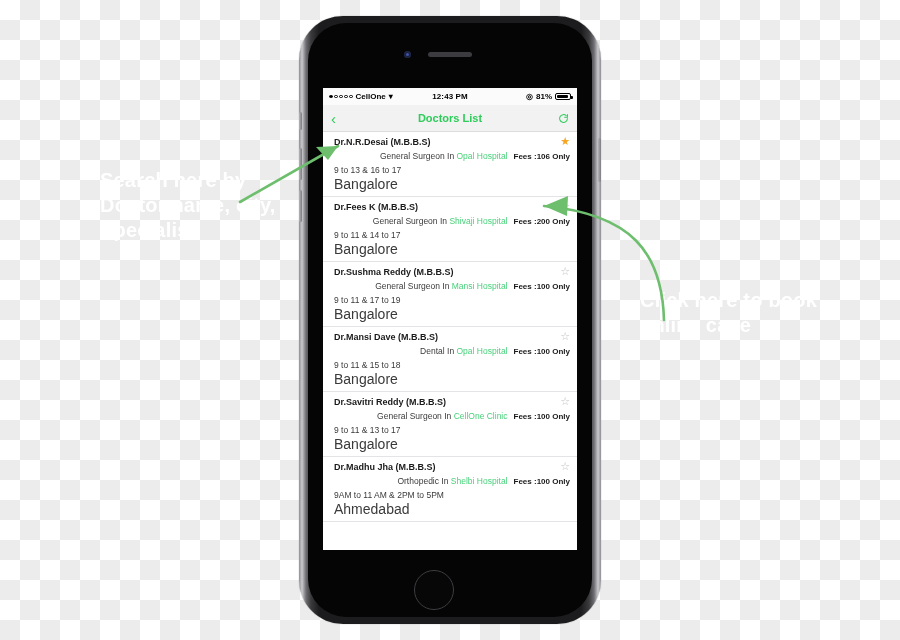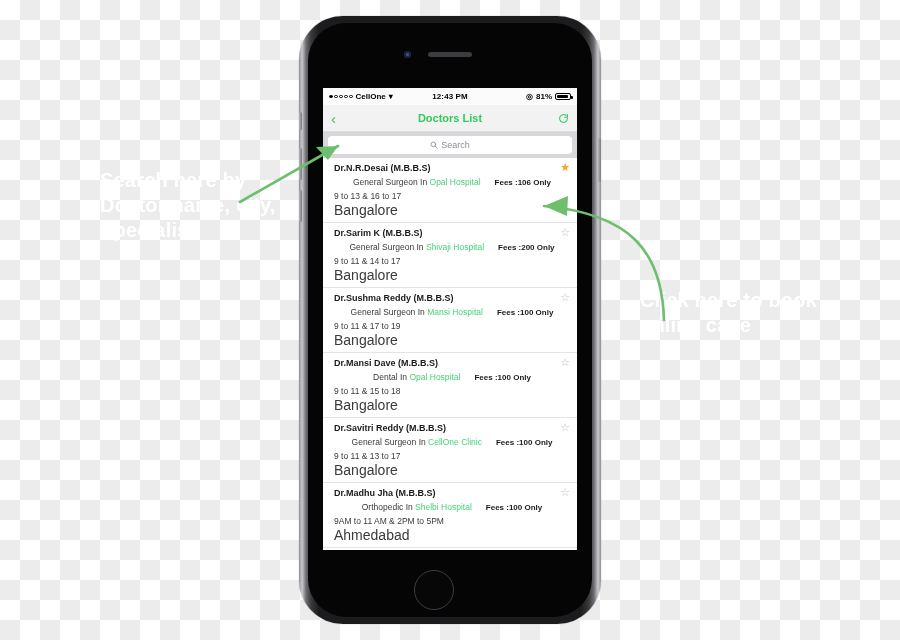--- a/index.html
+++ b/index.html
@@ -214,30 +214,30 @@
     border-bottom: 1px solid #e4e4e6;
     padding: 5px 7px 6px 11px;
     position: relative;
     cursor: pointer;
   }
   .doc-name {
     font-size: 9px; font-weight: bold; color: #1a1a1a;
     margin-bottom: 3px; line-height: 11px;
   }
   .doc-line2 {
-    display: flex; align-items: baseline; justify-content: center;
+    display: flex; align-items: baseline; justify-content: flex-end;
     margin-bottom: 3px; line-height: 11px;
   }
   .doc-spec {
     font-size: 8.5px; color: #3a3a3a;
   }
   .doc-hospital { color: #48d17a; }
   .doc-fees {
     font-size: 8px; font-weight: bold; color: #1a1a1a;
-    white-space: nowrap; padding-left: 6px; margin-left: 8px;
+    white-space: nowrap; padding-left: 6px;
   }
   .doc-hours {
     font-size: 8.5px; color: #3a3a3a; margin-bottom: 3px; line-height: 11px;
   }
   .doc-city {
     font-size: 14px; color: #3a3a3a; line-height: 11px;
   }
   .fav-star {
     position: absolute; right: 7px; top: 4px;
     font-size: 11px; line-height: 11px; cursor: pointer;
@@ -306,47 +306,36 @@
       <div id="nav-back">‹</div>
       <div id="nav-title">Doctors List</div>
       <div id="nav-refresh">
         <svg width="11" height="11" viewBox="0 0 24 24" fill="none" stroke="#2ecc5a" stroke-width="2.2" stroke-linecap="round">
           <path d="M20.5 12a8.5 8.5 0 1 1-2.6-6.1"></path>
           <path d="M20.6 3.4 L20.6 9.4 L14.6 9.4"></path>
         </svg>
       </div>
     </div>
 
-    <div id="search-wrap">
-      <div id="search-field">
-        <span id="search-icon">
-          <svg width="8" height="8" viewBox="0 0 24 24" fill="none" stroke="#8e8e93" stroke-width="2.6" stroke-linecap="round">
-            <circle cx="10" cy="10" r="7"></circle>
-            <path d="M15.5 15.5 L22 22"></path>
-          </svg>
-        </span>
-        <span id="search-placeholder">Search</span>
-      </div>
-    </div>
 
     <div id="doctor-list">
 
       <div class="doctor-row">
         <div class="doc-name">Dr.N.R.Desai (M.B.B.S)</div>
         <div class="doc-line2">
           <span class="doc-spec"><span>General Surgeon In </span><span class="doc-hospital">Opal Hospital</span></span>
           <span class="doc-fees">Fees :106 Only</span>
         </div>
         <div class="doc-hours">9 to 13 &amp; 16 to 17</div>
         <div class="doc-city">Bangalore</div>
         <div class="fav-star filled">★</div>
       </div>
 
       <div class="doctor-row">
-        <div class="doc-name">Dr.Sarim K (M.B.B.S)</div>
+        <div class="doc-name">Dr.Fees K (M.B.B.S)</div>
         <div class="doc-line2">
           <span class="doc-spec"><span>General Surgeon In </span><span class="doc-hospital">Shivaji Hospital</span></span>
           <span class="doc-fees">Fees :200 Only</span>
         </div>
         <div class="doc-hours">9 to 11 &amp; 14 to 17</div>
         <div class="doc-city">Bangalore</div>
         <div class="fav-star empty">☆</div>
       </div>
 
       <div class="doctor-row">

